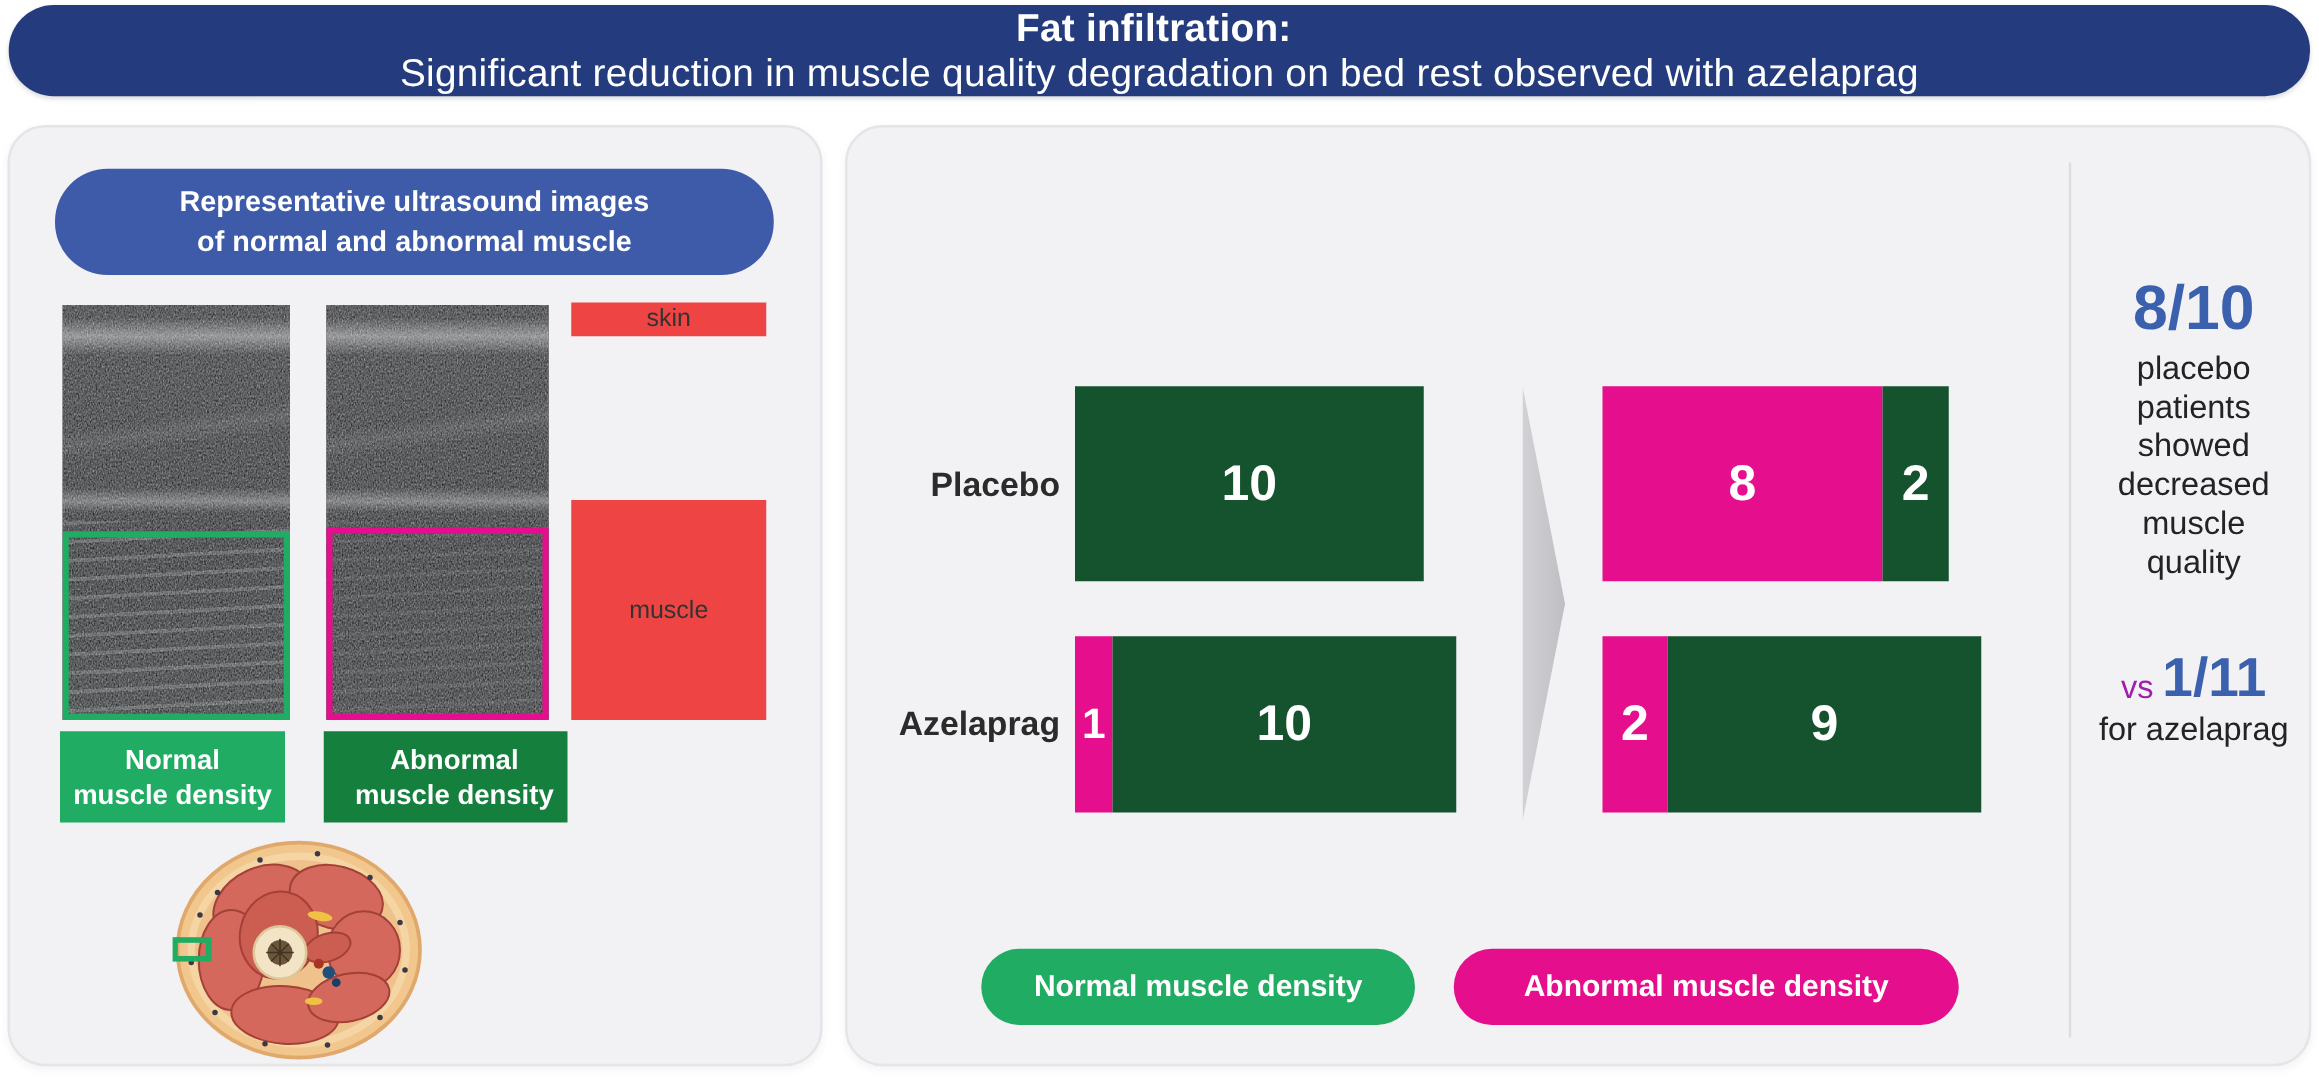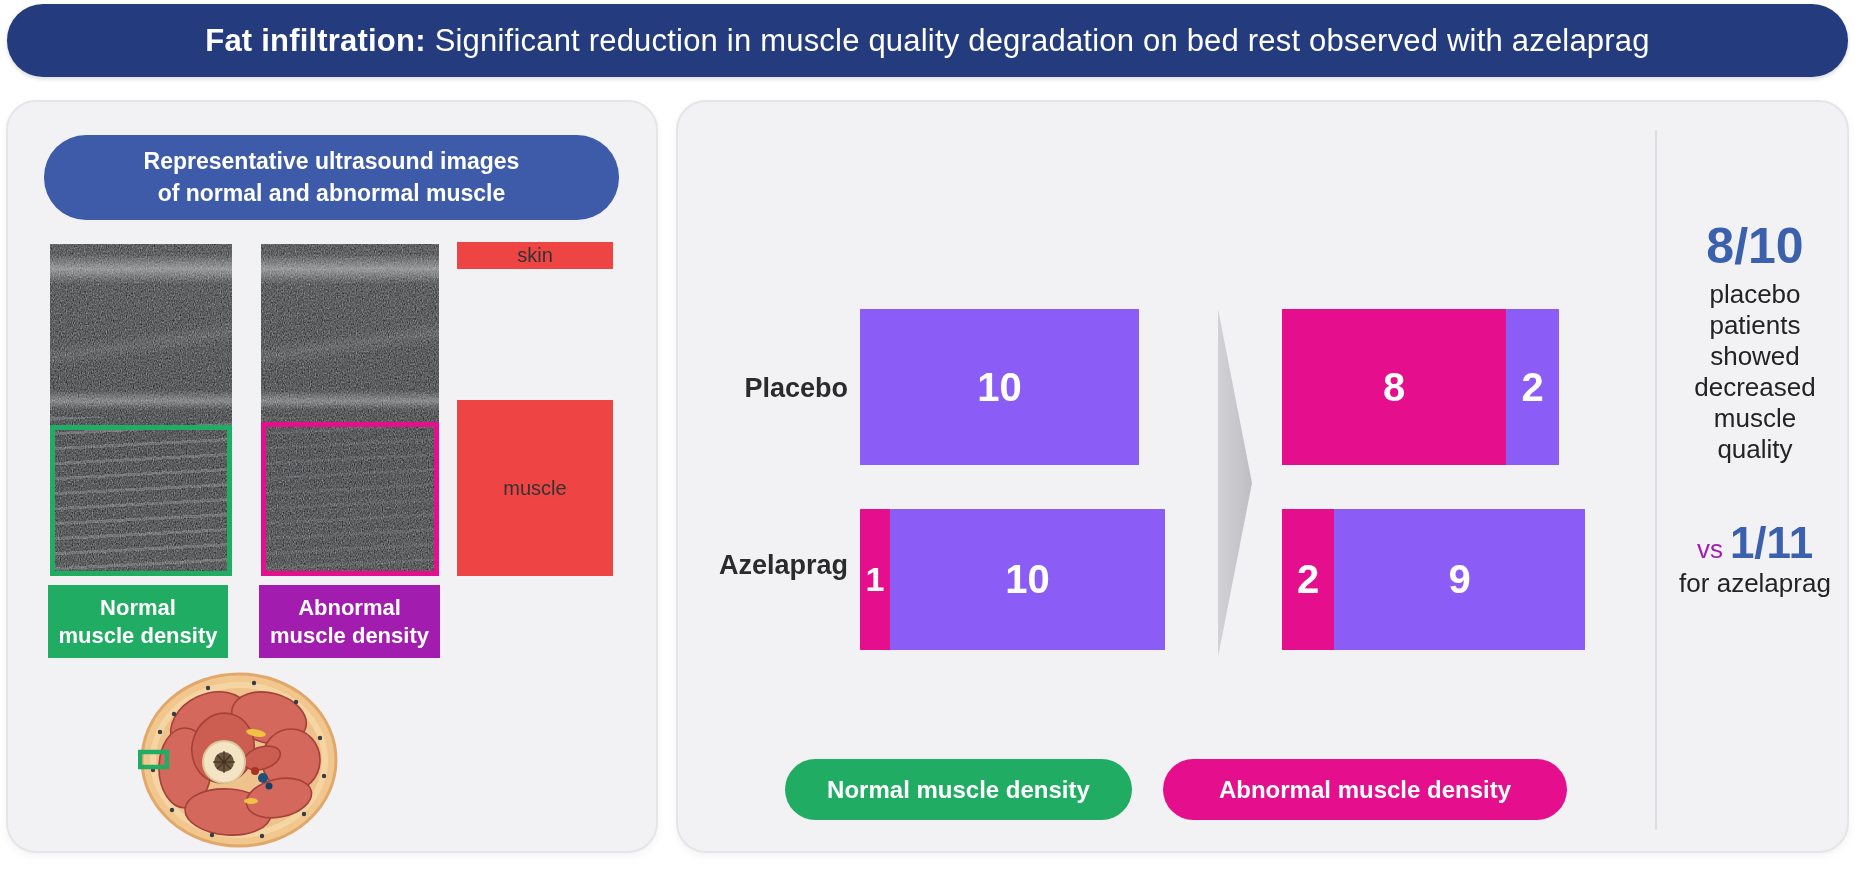--- a/index.html
+++ b/index.html
@@ -3,21 +3,21 @@
 <meta charset="utf-8">
 <style>
   html,body{margin:0;padding:0;background:#ffffff;}
   .stage{position:relative;width:1855px;height:869px;background:#ffffff;overflow:hidden;
          font-family:"Liberation Sans",sans-serif;}
   .preline{white-space:pre-line;}
 
   
   .banner{position:absolute;left:7px;top:4px;width:1841px;height:73px;background:#243C7D;
           border-radius:36px;display:flex;align-items:center;justify-content:center;
-          color:#ffffff;font-size:31px;letter-spacing:.2px;box-shadow:0 2px 4px rgba(0,0,0,.15);}
+          color:#ffffff;font-size:31px;letter-spacing:.2px;box-shadow:0 2px 4px rgba(0,0,0,.15);flex-direction:column;}
   .banner b{font-weight:bold;margin-right:9px;}
 
   
   .panel{position:absolute;top:100px;height:753px;background:#F2F1F4;border:2px solid #E5E4E8;
          border-radius:30px;box-sizing:border-box;box-shadow:0 3px 8px rgba(0,0,0,.05);}
   .panel.left{left:6px;width:652px;}
   .panel.right{left:676px;width:1173px;}
 
   
   .bluepill{position:absolute;background:#3D5BA9;border-radius:42px;color:#fff;font-weight:bold;
@@ -41,29 +41,29 @@
 
   
   .graybox{position:absolute;left:449px;width:156px;background:#ef4444;color:#333;
            display:flex;align-items:center;justify-content:center;text-align:left;
            font-size:20px;line-height:1.25;}
 
   
   .densitybox{position:absolute;top:483px;height:73px;color:#fff;font-weight:bold;font-size:22px;
               line-height:1.25;display:flex;align-items:center;justify-content:center;text-align:center;}
   .densitybox.green{background:#21AC63;}
-  .densitybox.pink{background:#a21caf;}
+  .densitybox.pink{background:#15803d;padding-left:14px;}
 
   
   .rowlabel{position:absolute;left:14px;width:156px;height:36px;color:#2B2B2B;font-weight:bold;
             font-size:27px;text-align:right;line-height:36px;}
   .bar{position:absolute;display:flex;}
   .seg{display:flex;align-items:center;justify-content:center;color:#fff;font-weight:bold;
        font-size:40px;overflow:visible;}
-  .seg.green{background:#8b5cf6;}
+  .seg.green{background:#14532d;}
   .seg.pink{background:#E50E8C;}
   .seg.tiny{font-size:34px;}
   .legendpill{position:absolute;top:657px;height:61px;border-radius:31px;color:#fff;font-weight:bold;
               font-size:24px;display:flex;align-items:center;justify-content:center;}
   .legendpill.green{background:#21AC63;}
   .legendpill.pink{background:#E50E8C;}
   .divider{position:absolute;left:977px;top:28px;width:2px;height:700px;background:#DEDDE1;}
 
   
   .stats{position:absolute;left:992px;top:118px;width:170px;display:flex;flex-direction:column;
@@ -176,21 +176,21 @@
       </g>
 
       <rect x="2" y="80" width="27" height="15" fill="none" stroke="#21AC63" stroke-width="4.5"></rect>
     </svg>
   </div>
 
   <div class="panel right">
 
 
     <div class="rowlabel" style="top:268px;">Placebo</div>
-    <div class="rowlabel" style="top:445px;">Azelaprag</div>
+    <div class="rowlabel" style="top:459px;">Azelaprag</div>
 
     <div class="bar" style="left:182px;top:207px;height:156px;">
       <div class="seg green" style="width:279px;">
         <span>10</span>
       </div>
     </div>
 
     <div class="bar" style="left:604px;top:207px;height:156px;">
       <div class="seg pink" style="width:224px;">
         <span>8</span>

